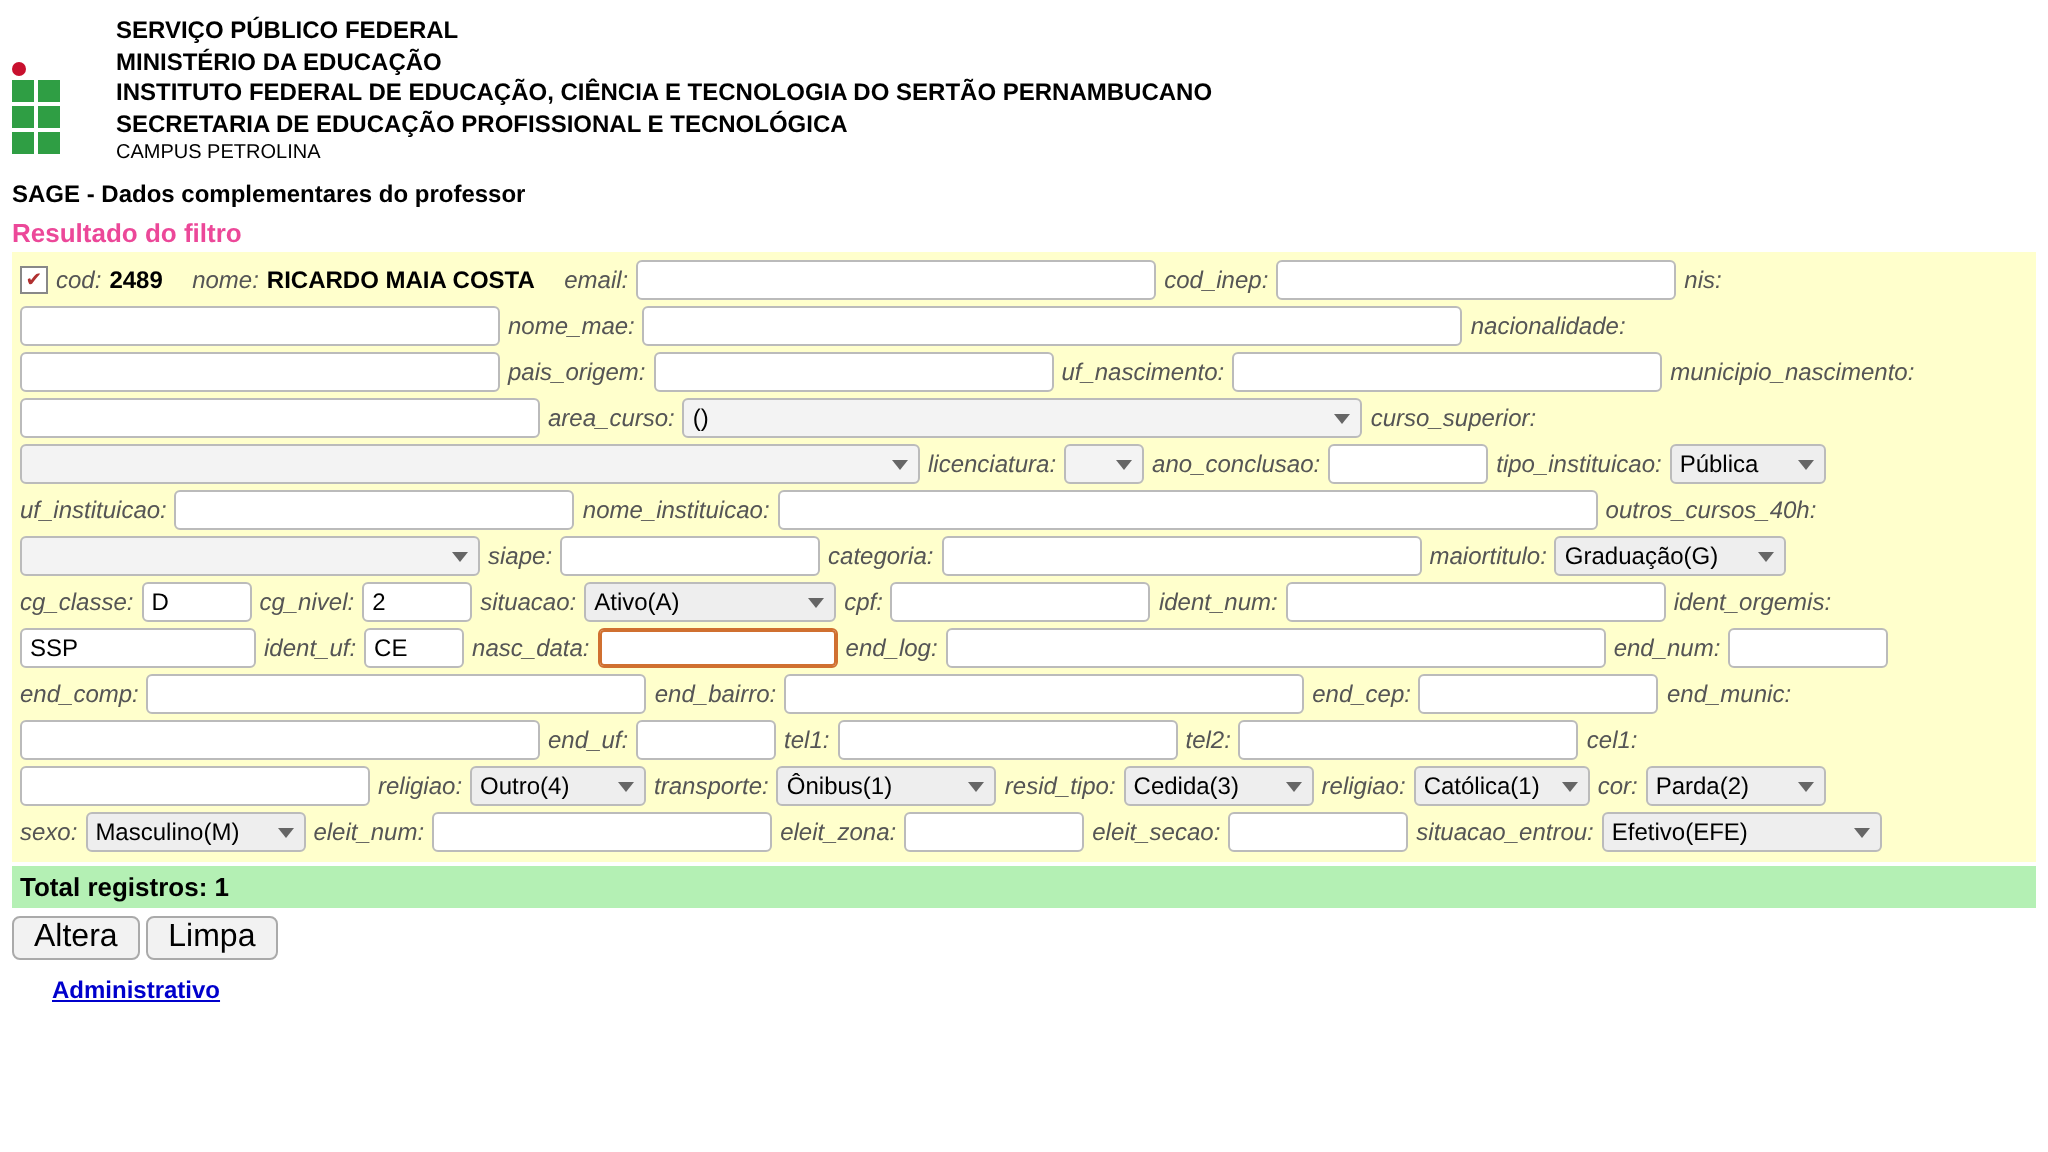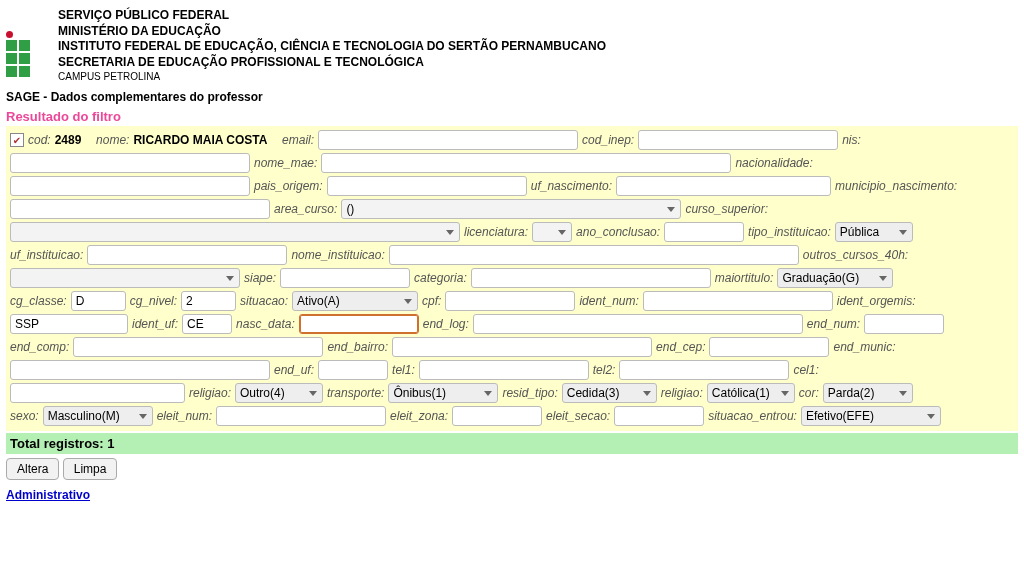--- a/index.html
+++ b/index.html
@@ -108,30 +108,31 @@
     font-size: 13px;
     padding: 3px 4px;
     margin-top: 2px;
   }
   .btn {
     border: 1px solid #aaa;
     border-radius: 4px;
     background: #f2f2f2;
     height: 22px;
     padding: 0 10px;
-    font-size: 12px;
+    font-size: 16px;
     cursor: pointer;
     font-family: inherit;
   }
   .admin-link {
     color: #0000cc;
     font-weight: bold;
     font-size: 12px;
     padding: 4px 0;
     display: inline-block;
+    margin-left: 20px;
   }
 </style>
 </head>
 <body>
 
 
 
 
 <div class="header">
   <div class="logo">

